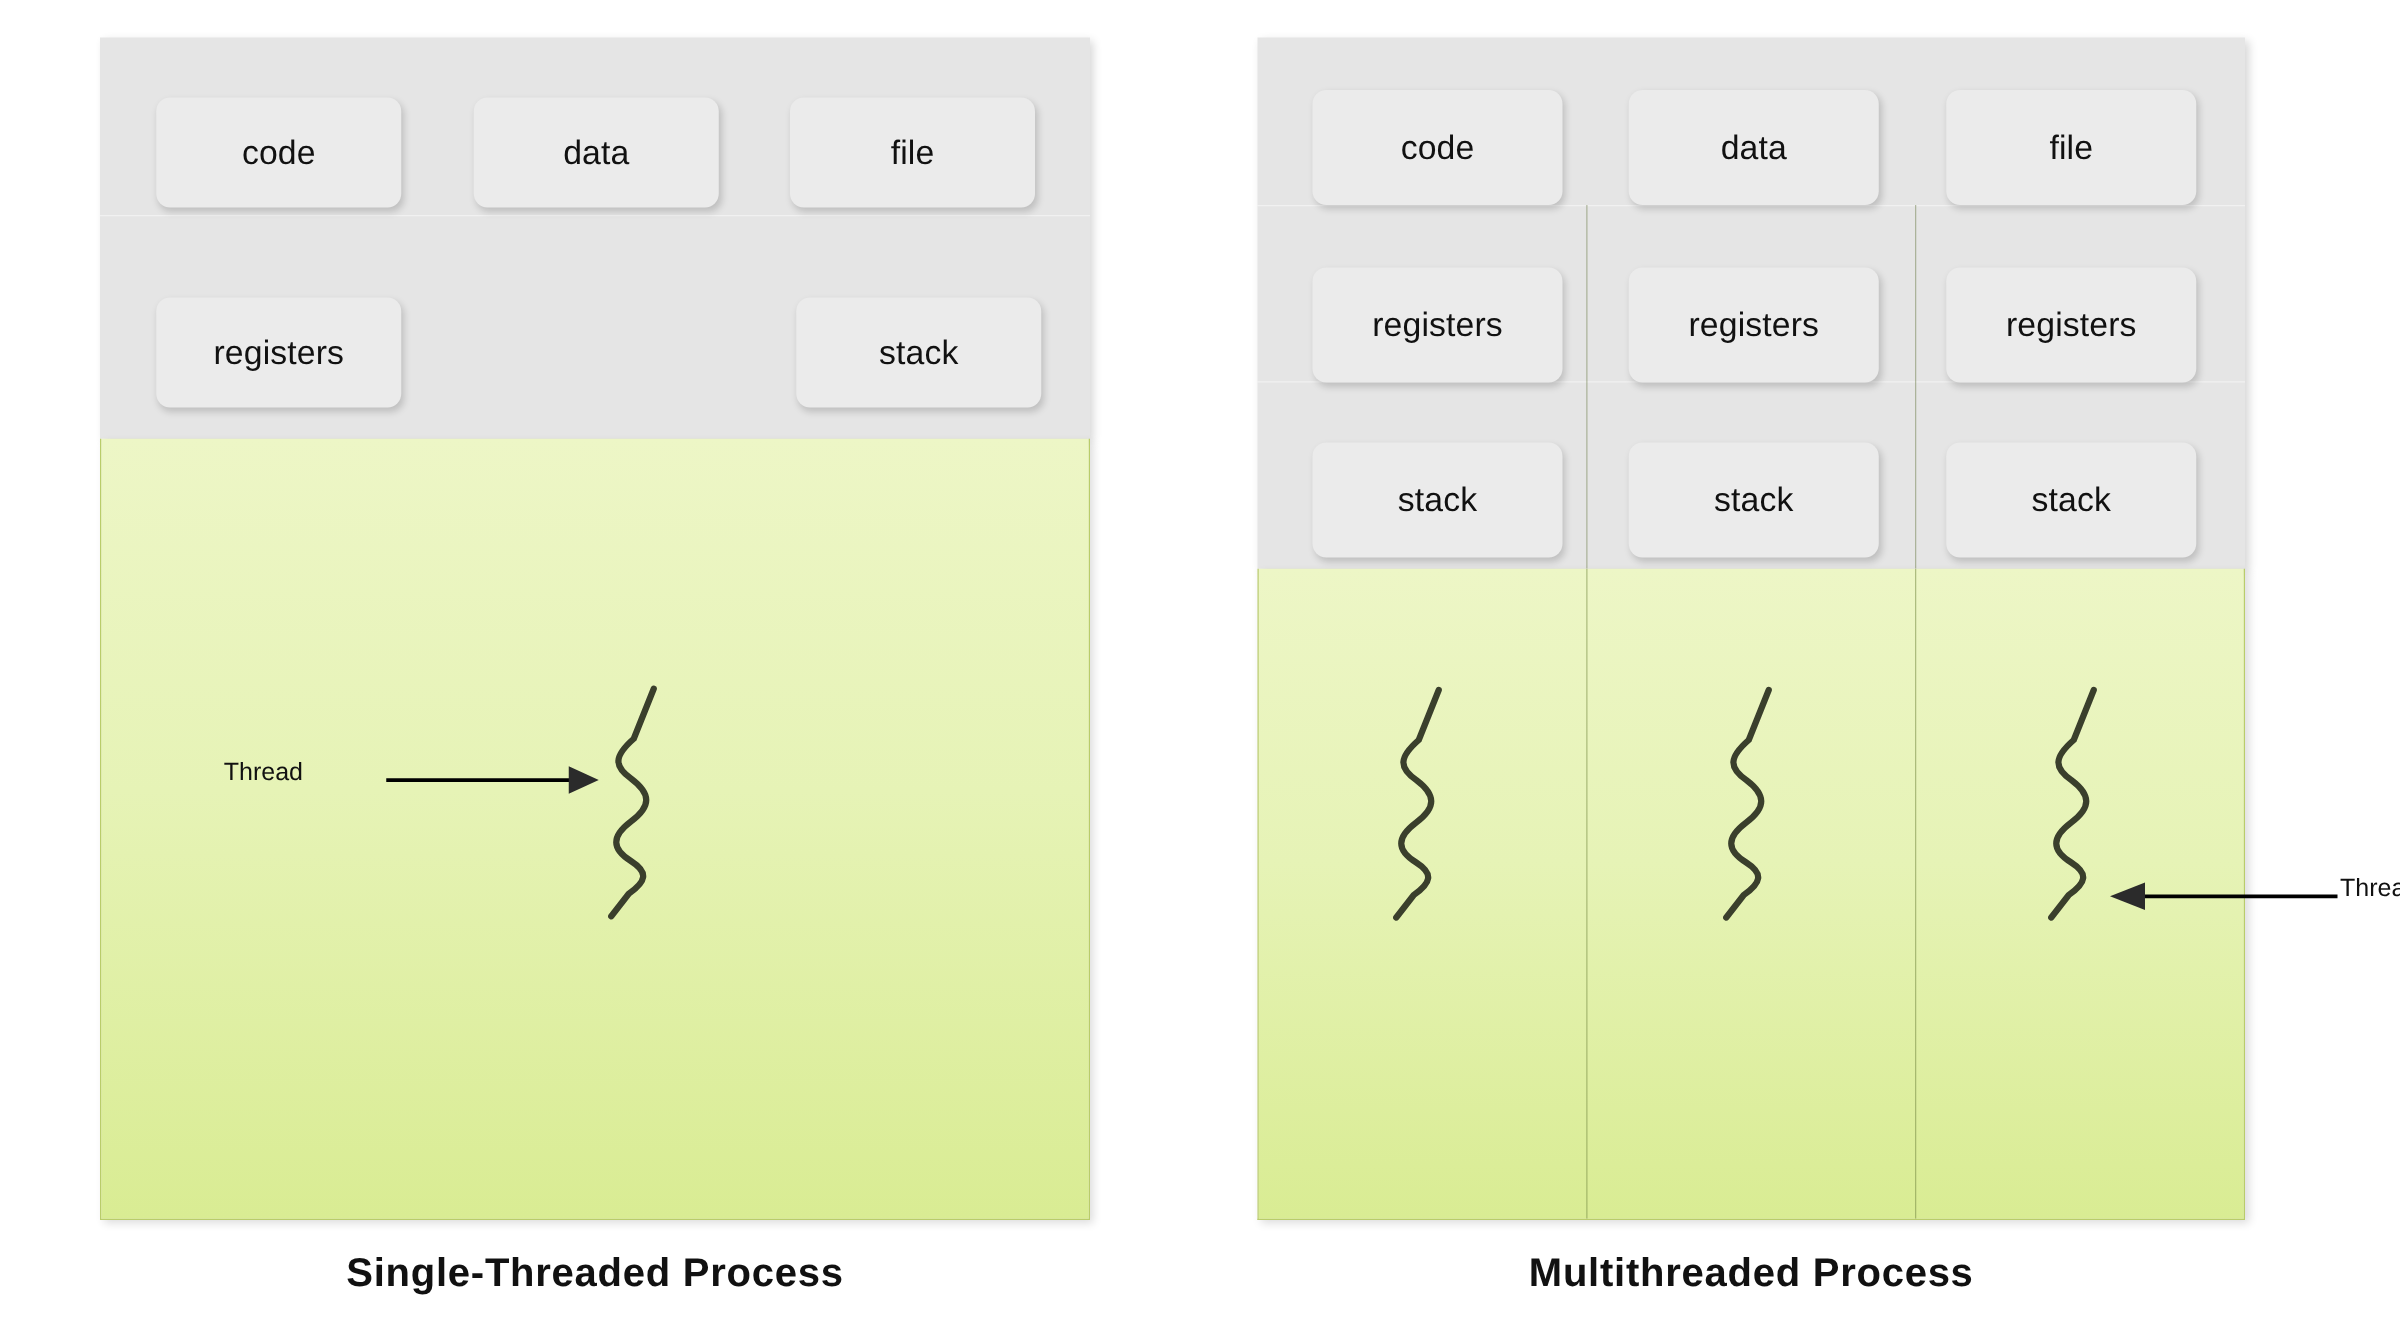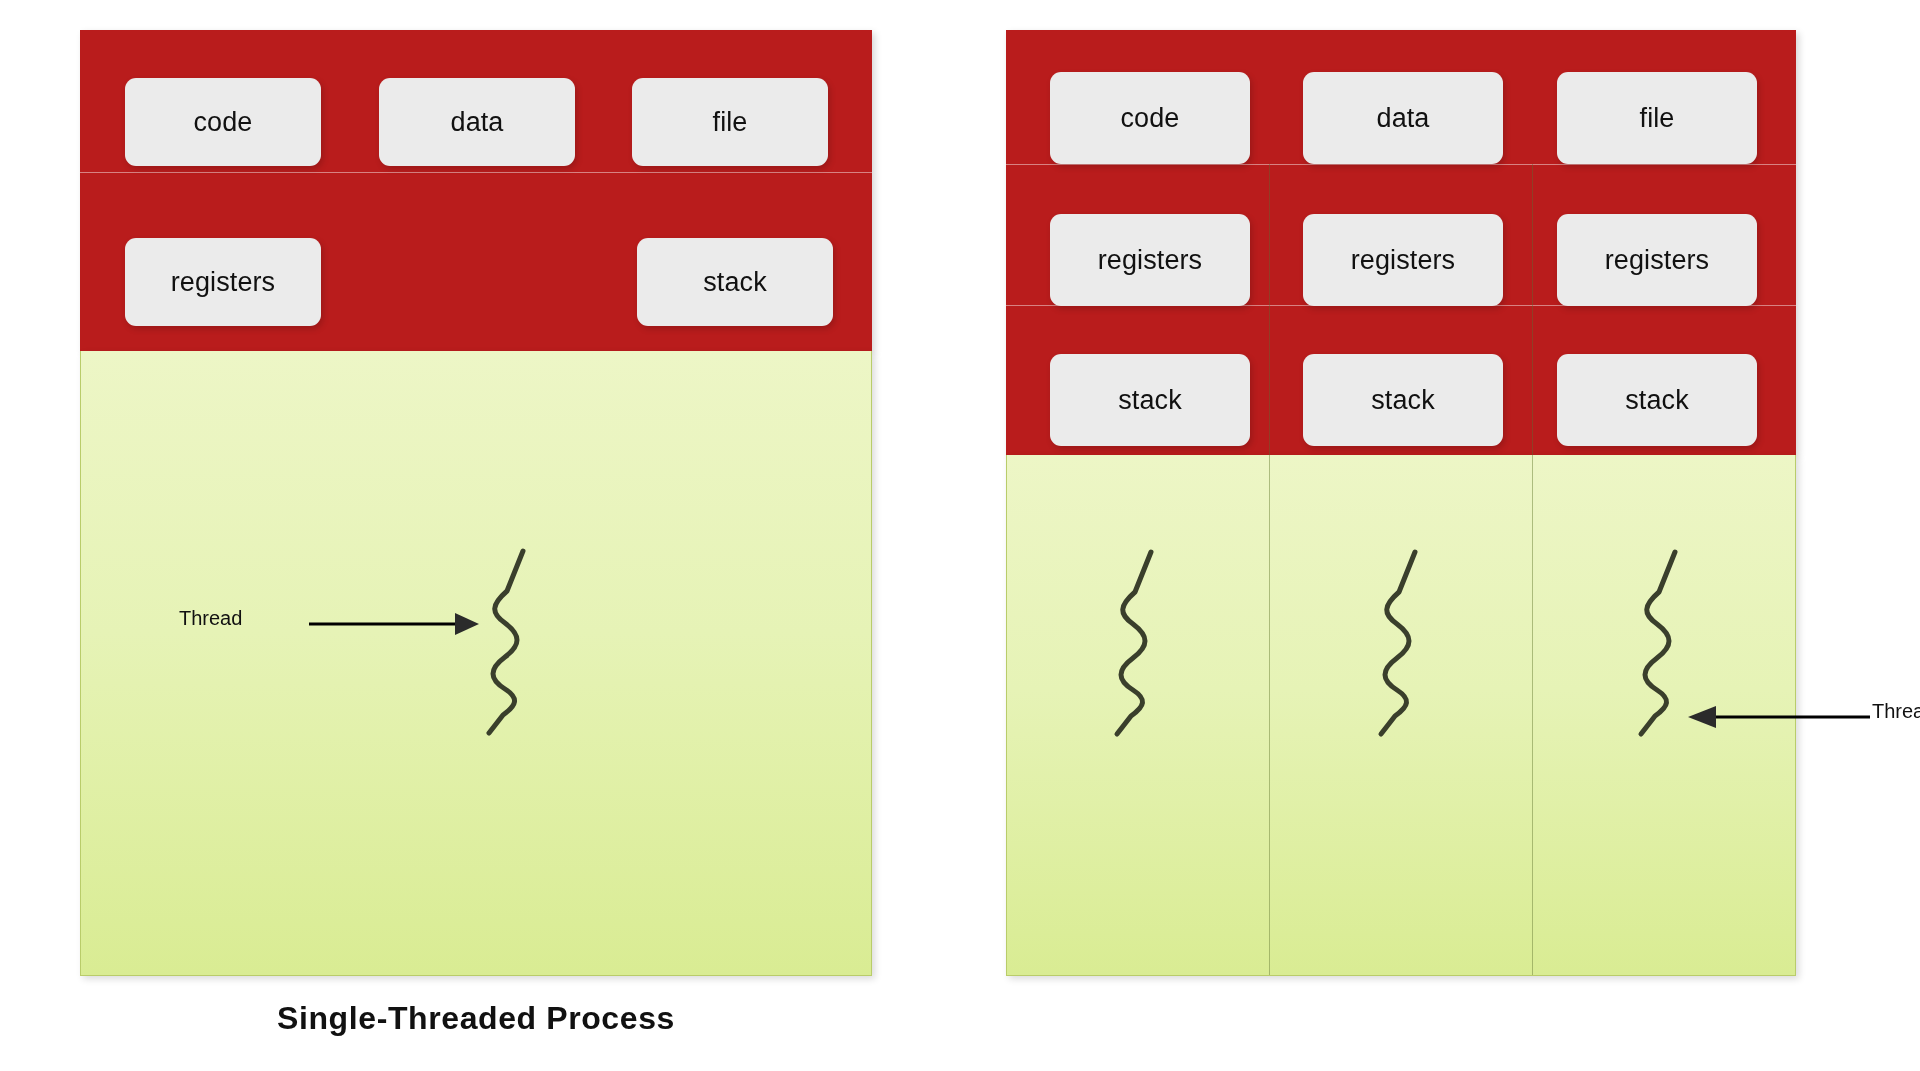--- a/index.html
+++ b/index.html
@@ -19,21 +19,21 @@
     background: #ffffff;
   }
 
   
   .panel {
     position: absolute;
   }
 
   .panel-header {
     position: relative;
-    background: #b91c1c;
+    background: #e5e5e5;
     box-shadow: 3px 3px 7px rgba(0,0,0,0.16);
     overflow: visible;
     padding-left: 10px;
   }
 
   .panel-body {
     position: relative;
     background: linear-gradient(180deg, #edf6c6 0%, #e6f3b6 45%, #d9ec93 100%);
     border: 1px solid #b9cc6a;
     border-top: none;
@@ -239,14 +239,15 @@
     </div>
 
     <svg class="arrow-svg" style="left:678px; top:672px;" width="190" height="30" viewBox="0 0 190 30">
       <line x1="186" y1="15" x2="28" y2="15" stroke="#000000" stroke-width="3"></line>
       <polygon points="32,4 4,15 32,26" fill="#2b2b2b"></polygon>
     </svg>
 
     <span class="thread-label" style="left:866px; top:670px;">Thread</span>
   </div>
 
+  <div class="caption" style="left:1006px; top:1000px; width:790px;">Multithreaded Process</div>
 
 </div>
 
 </body></html>

